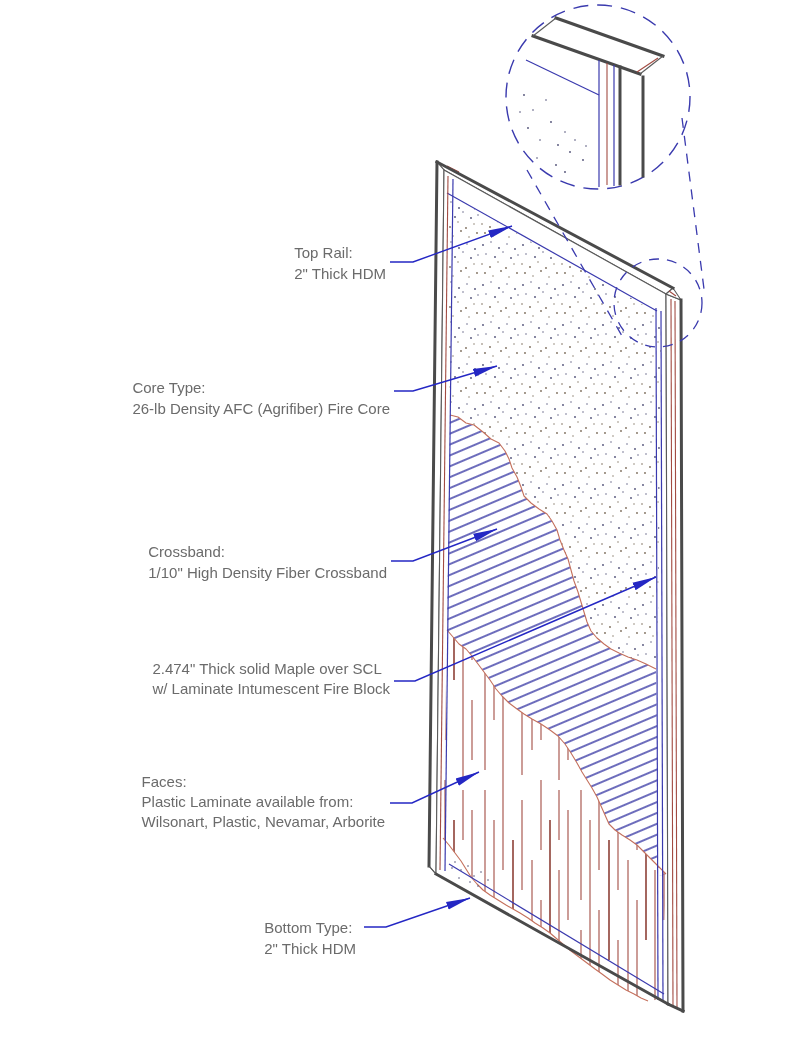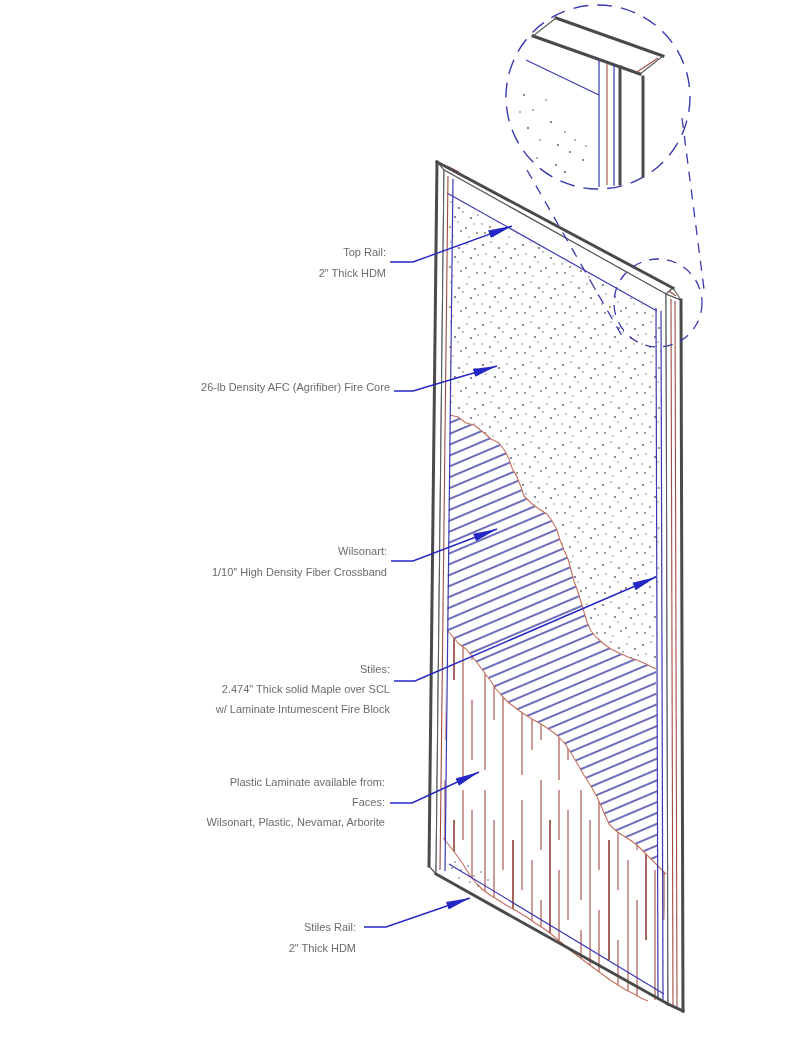--- a/index.html
+++ b/index.html
@@ -4,21 +4,21 @@
 <style>
   :root{
     --leader:#2427c4; --lineblue:#3a3aae; --hatch:#3b3ba6;
     --grain:#a24b42; --breakred:#c4705c; --outline:#4a4a4a;
     --edge2:#5a5a5a; --text:#6b6b6b; --paper:#ffffff;
   }
   html,body{margin:0;padding:0;background:#fff;}
   .stage{position:relative;width:811px;height:1049px;background:var(--paper);
          font-family:"Liberation Sans",sans-serif;overflow:hidden;}
   .stage svg{position:absolute;left:0;top:0;}
-  .label{position:absolute;text-align:right;font-size:11px;line-height:21px;
+  .label{position:absolute;text-align:left;font-size:15px;line-height:21px;
          color:var(--text);white-space:nowrap;}
   .label.lh20{line-height:20px;}
   .thick{stroke:var(--outline);stroke-width:3;fill:none;stroke-linecap:square;}
   .thin{stroke:var(--edge2);stroke-width:1.1;fill:none;}
   .bluine{stroke:var(--lineblue);stroke-width:1.2;fill:none;}
   .redline{stroke:var(--grain);stroke-width:1.1;fill:none;}
   .breakline{stroke:var(--breakred);stroke-width:1.1;fill:none;stroke-linejoin:round;}
   .dash{stroke:var(--lineblue);stroke-width:1.4;fill:none;stroke-dasharray:15 9;}
   .dash2{stroke:var(--lineblue);stroke-width:1.3;fill:none;stroke-dasharray:10 8;}
   .ldr{stroke:var(--leader);stroke-width:1.4;fill:none;}
@@ -226,38 +226,38 @@
     <path class="ldr" marker-end="url(#arw)" d="M364,927 L386,927 L470,898"></path>
   </g>
 </svg>
 
 <div class="label" style="right:425px;top:242px">
   <div>Top Rail:</div>
   <div>2" Thick HDM</div>
 </div>
 
 <div class="label" style="right:421px;top:377px">
+  <div>Core Type:</div>
   <div>26-lb Density AFC (Agrifiber) Fire Core</div>
 </div>
 
 <div class="label" style="right:424px;top:541px">
-  <div>Wilsonart:</div>
+  <div>Crossband:</div>
   <div>1/10" High Density Fiber Crossband</div>
 </div>
 
 <div class="label lh20" style="right:421px;top:659px">
-  <div>Stiles:</div>
   <div>2.474" Thick solid Maple over SCL</div>
   <div>w/ Laminate Intumescent Fire Block</div>
 </div>
 
 <div class="label lh20" style="right:426px;top:772px">
+  <div>Faces:</div>
   <div>Plastic Laminate available from:</div>
-  <div>Faces:</div>
   <div>Wilsonart, Plastic, Nevamar, Arborite</div>
 </div>
 
 <div class="label" style="right:455px;top:917px">
-  <div>Stiles Rail:</div>
+  <div>Bottom Type:</div>
   <div>2" Thick HDM</div>
 </div>
 
 </div>
 
 </body></html>

